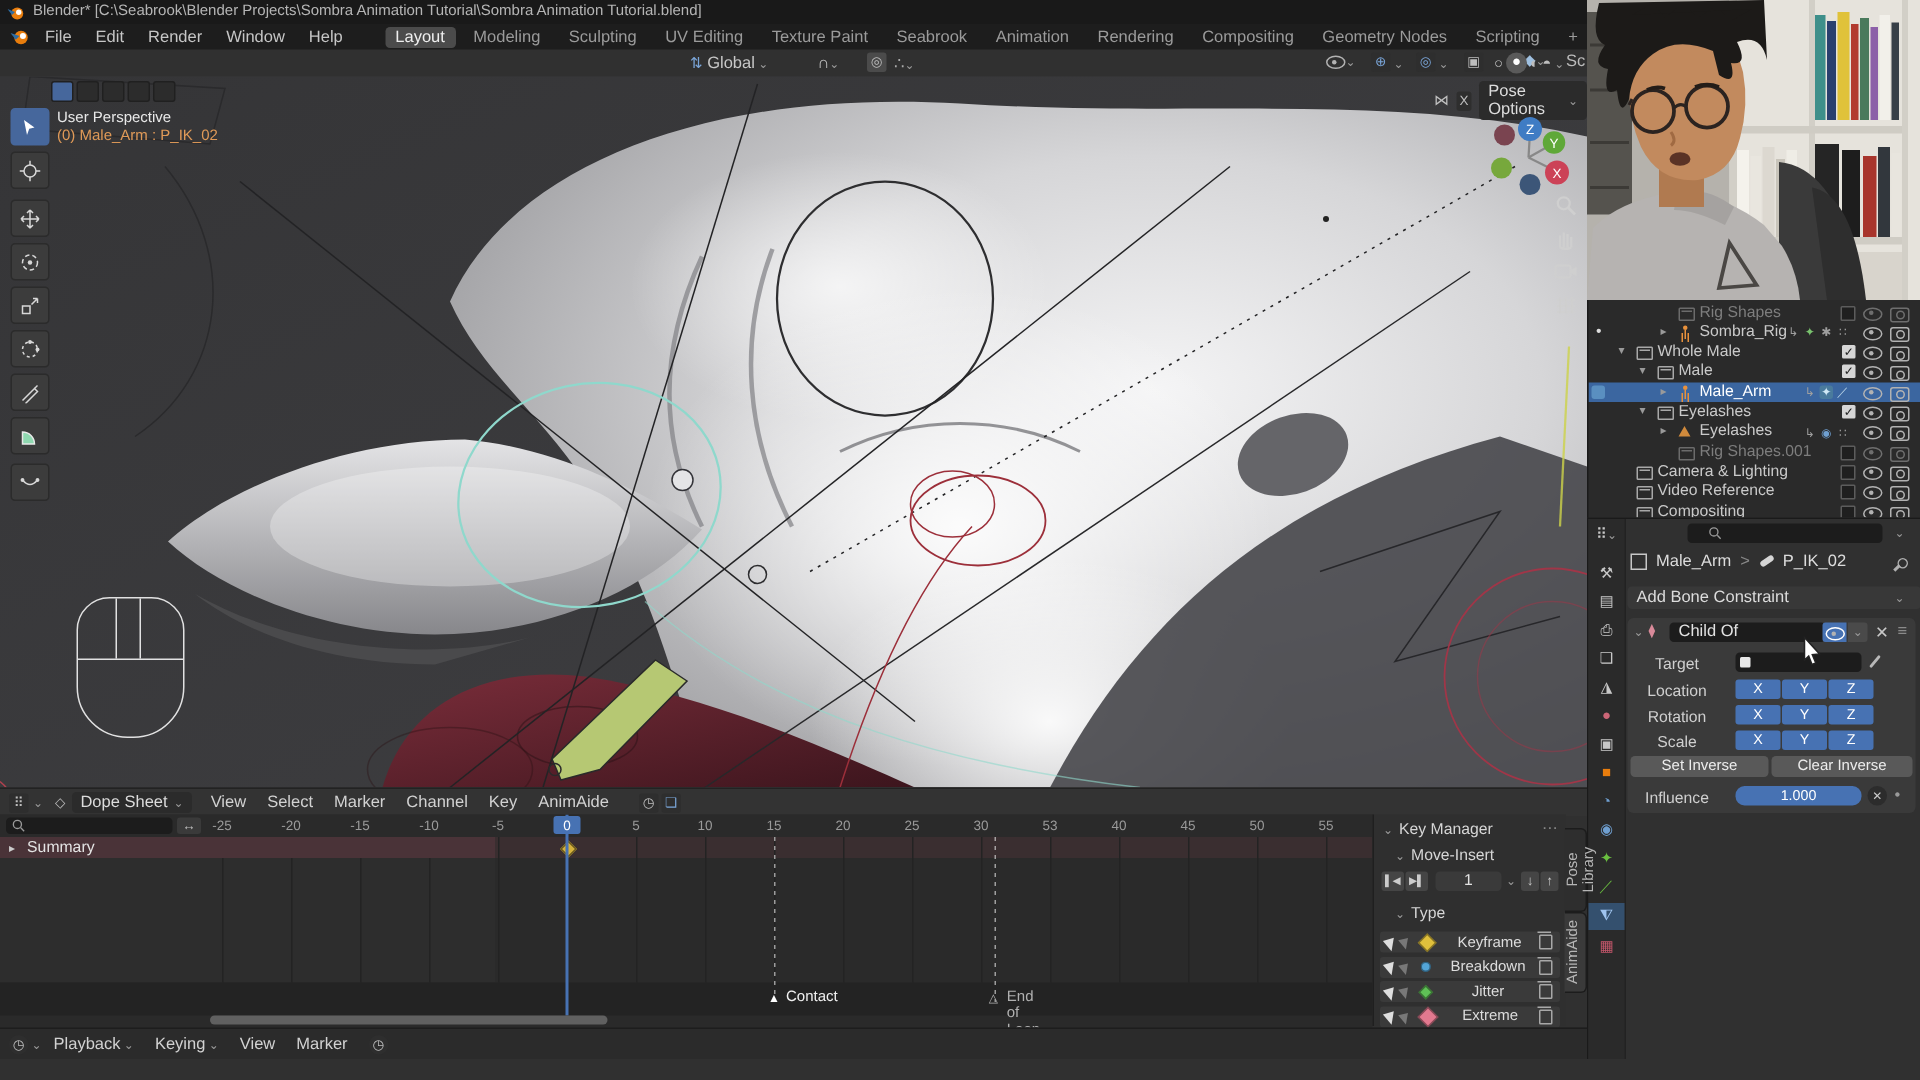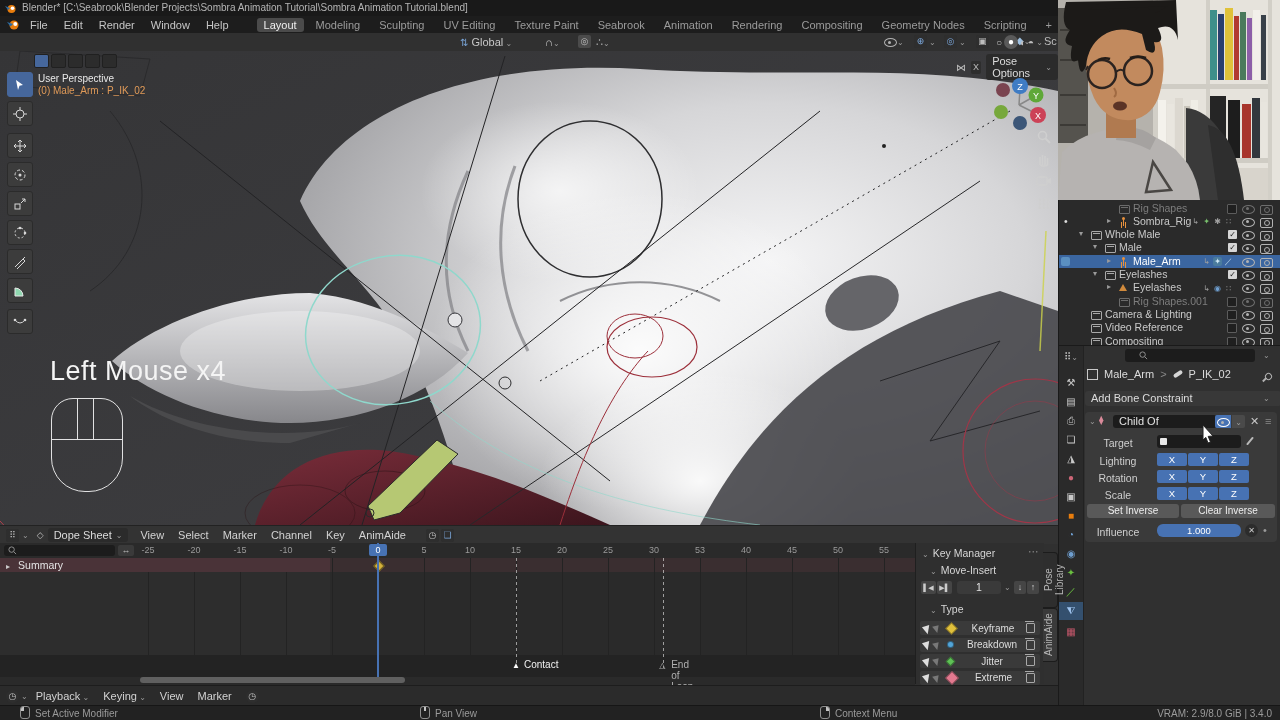--- a/index.html
+++ b/index.html
@@ -315,21 +315,20 @@
       </div>
     <div class="tool-btn" style="top:258px">
         <svg width="14" height="14" viewBox="0 0 14 14">
           <path d="M2,5 Q7,11 12,5" fill="none" stroke="#d8d8d8"></path>
           <circle cx="2" cy="5" r="1.3" fill="#d8d8d8"></circle>
           <circle cx="12" cy="5" r="1.3" fill="#d8d8d8"></circle>
         </svg>
       </div>
 
     
-    <div class="abs hint-big" style="left:50px;top:305px">Left Mouse x4</div>
     <div id="mousegfx" class="abs" style="left:51px;top:347px;width:70px;height:92px">
         <span class="h"></span>
         <span class="v1"></span>
         <span class="v2"></span>
       </div>
 
     
     <svg class="abs" style="left:986px;top:21px" width="66" height="66" viewBox="0 0 66 66">
       <path d="M33,33 L34,16 M33,33 L49,24 M33,33 L51,42" stroke="#888" stroke-width="1.5"></path>
       <circle cx="17" cy="18" r="7" fill="#7a4450"></circle>
@@ -554,21 +553,21 @@
           <span class="i-eye" style="left:2px;top:3px;border-color:#fff"></span>
         </div>
       <div class="abs" style="left:147px;top:3px;width:13px;height:13px;background:#4a4a4a;border-radius:0 2px 2px 0;text-align:center"><span class="car">⌄</span></div>
       <span class="abs" style="left:165px;top:3px;color:#c8c8c8">✕</span>
       <span class="abs" style="left:180px;top:3px;color:#8a8a8a">≡</span>
       <span class="plabel" style="left:0;top:25px;width:66px">Target</span>
       <div class="abs field-dark" style="left:72px;top:23px;width:84px;height:13px">
           <span style="position:absolute;left:3px;top:3px;width:7px;height:7px;background:#e8e8e8;border-radius:1px"></span>
         </div>
       <span class="abs i-dropper" style="left:164px;top:24px"></span>
-      <span class="plabel" style="left:0;top:43px;width:66px">Lighting</span>
+      <span class="plabel" style="left:0;top:43px;width:66px">Location</span>
       <span class="xyz" style="left:72px;top:41px">X</span>
       <span class="xyz" style="left:103px;top:41px">Y</span>
       <span class="xyz" style="left:134px;top:41px">Z</span>
       <span class="plabel" style="left:0;top:60px;width:66px">Rotation</span>
       <span class="xyz" style="left:72px;top:58px">X</span>
       <span class="xyz" style="left:103px;top:58px">Y</span>
       <span class="xyz" style="left:134px;top:58px">Z</span>
       <span class="plabel" style="left:0;top:77px;width:66px">Scale</span>
       <span class="xyz" style="left:72px;top:75px">X</span>
       <span class="xyz" style="left:103px;top:75px">Y</span>
@@ -725,20 +724,14 @@
     <span style="display:flex;margin-left:8px">
         <span class="hdr-menu">Playback<span class="car"> ⌄</span></span>
         <span class="hdr-menu">Keying<span class="car"> ⌄</span></span>
         <span class="hdr-menu">View</span>
         <span class="hdr-menu">Marker</span>
       </span>
     <span class="icon-sq" style="border-radius:7px">◷</span>
 
   </div>
 
-  <div id="statusbar" class="bar">
-    <span class="abs" style="left:20px"><span class="mi mi-l"><i></i></span><span>Set Active Modifier</span></span>
-    <span class="abs" style="left:420px"><span class="mi mi-m"><i></i></span><span>Pan View</span></span>
-    <span class="abs" style="left:820px"><span class="mi mi-r"><i></i></span><span>Context Menu</span></span>
-    <span class="abs" style="right:8px">VRAM: 2.9/8.0 GiB | 3.4.0</span>
-  </div>
 
 </div>
 
 </body></html>

